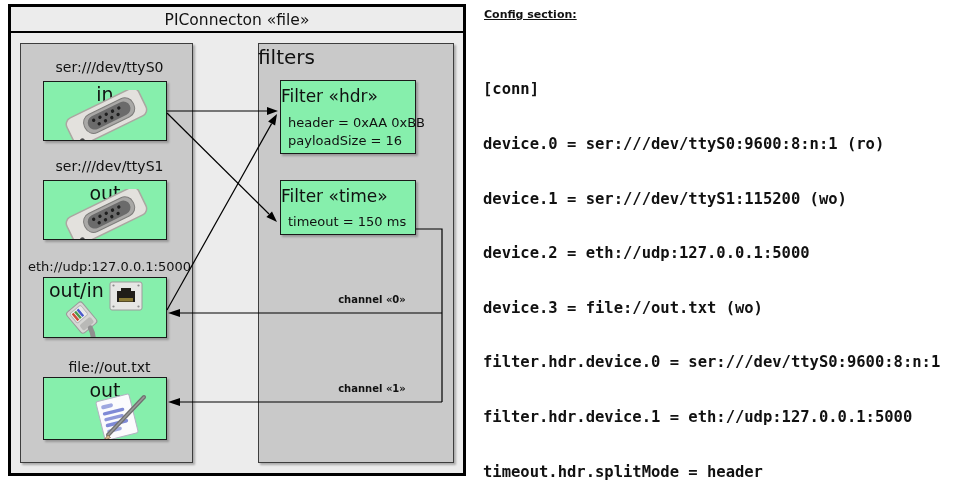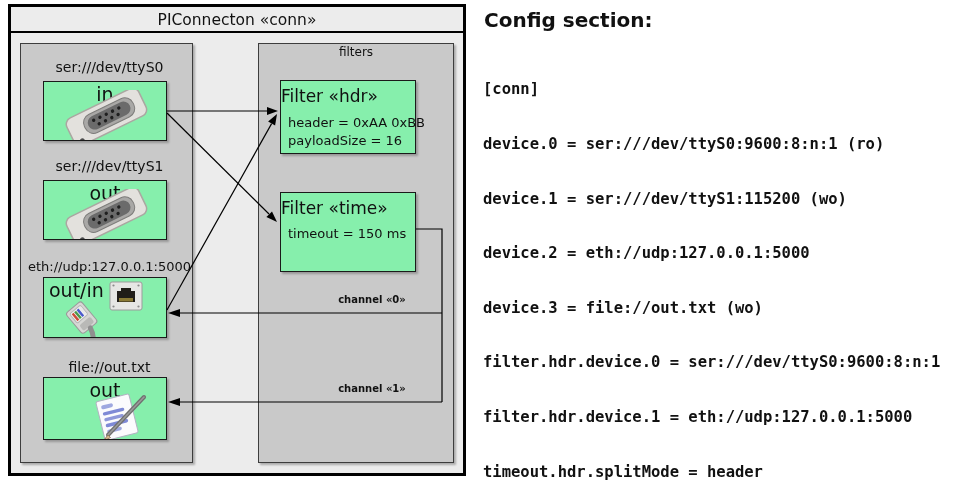--- a/index.html
+++ b/index.html
@@ -8,50 +8,50 @@
 
   
   .outer-box{left:8px;top:4px;width:458px;height:472px;background:#ececec;border:3px solid #000;}
   .title-bar{left:11px;top:7px;width:452px;height:26px;border-bottom:2px solid #000;
              text-align:center;font-size:15.5px;line-height:26px;}
 
   
   .panel{background:#c9c9c9;border:1.5px solid #3d3d3d;box-shadow:2px 2px 2px rgba(0,0,0,0.28);}
   .devices-panel{left:20px;top:43px;width:173px;height:420px;}
   .filters-panel{left:258px;top:43px;width:196px;height:420px;}
-  .filters-title{left:258px;top:45px;width:196px;text-align:center;font-size:12px;}
+  .filters-title{left:258px;top:45px;width:196px;text-align:left;font-size:20px;}
 
   .dev-label{left:20px;width:173px;text-align:center;font-size:14px;white-space:nowrap;padding-left:6px;}
   .dev-label.small{font-size:13px;}
   .white-box{background:#86efac;border:1.6px solid #1a1a1a;box-shadow:2px 2px 2px rgba(0,0,0,0.25);}
   .dev-box{left:43px;width:124px;}
   .dir-label{position:absolute;left:0;right:0;top:1px;text-align:center;font-size:19px;}
   .dir-label.corner{text-align:left;left:5px;right:auto;}
 
   .filter-box{left:280px;width:136px;}
   .filter-title{position:absolute;left:0;right:0;top:5px;text-align:left;font-size:17px;}
   .filter-props{position:absolute;left:7px;font-size:13px;line-height:18px;white-space:nowrap;}
 
   .channel-label{width:130px;text-align:center;font-size:10px;z-index:6;font-weight:bold;}
   .ch0{left:307px;top:294px;}
   .ch1{left:307px;top:383px;}
 
   .arrows{left:0;top:0;z-index:5;pointer-events:none;}
   .icon-svg{position:absolute;}
 
   
-  .config-heading{left:484px;top:8px;font-family:"DejaVu Sans",sans-serif;font-weight:bold;font-size:20px;}
+  .config-heading{left:484px;top:8px;font-family:"DejaVu Sans",sans-serif;font-weight:bold;font-size:11px;text-decoration:underline;}
   .config-lines{left:483px;top:44px;font-family:"DejaVu Sans Mono",monospace;font-weight:700;
                 font-size:15.5px;line-height:18.2px;white-space:pre;}
 </style>
 </head>
 <body>
 
 <div class="abs outer-box"></div>
-<div class="abs title-bar">PIConnecton «conn»</div>
+<div class="abs title-bar">PIConnecton «file»</div>
 
 <div class="abs panel devices-panel"></div>
 <div class="abs panel filters-panel"></div>
 <div class="abs filters-title">filters</div>
 
 <div class="abs dev-label" style="top:59px">ser:///dev/ttyS0</div>
 <div class="abs white-box dev-box" style="top:81px;height:60px">
   <span class="dir-label">in</span>
   <svg class="icon-svg" style="left:8px;top:8px" width="108" height="50" viewBox="0 0 108 50">
     <g transform="rotate(-26 54 26)">
@@ -140,21 +140,21 @@
 </div>
 
 <div class="abs white-box filter-box" style="top:80px;height:74px">
   <div class="filter-title">Filter «hdr»</div>
   <div class="filter-props" style="top:33px">
     <div>header = 0xAA 0xBB</div>
     <div>payloadSize = 16</div>
   </div>
 </div>
 
-<div class="abs white-box filter-box" style="top:192px;height:80px">
+<div class="abs white-box filter-box" style="top:180px;height:55px">
   <div class="filter-title">Filter «time»</div>
   <div class="filter-props" style="top:32px">
     <div>timeout = 150 ms</div>
   </div>
 </div>
 
 <div class="abs channel-label ch0">channel «0»</div>
 <div class="abs channel-label ch1">channel «1»</div>
 
 <svg class="abs arrows" width="472" height="484" viewBox="0 0 472 484">

